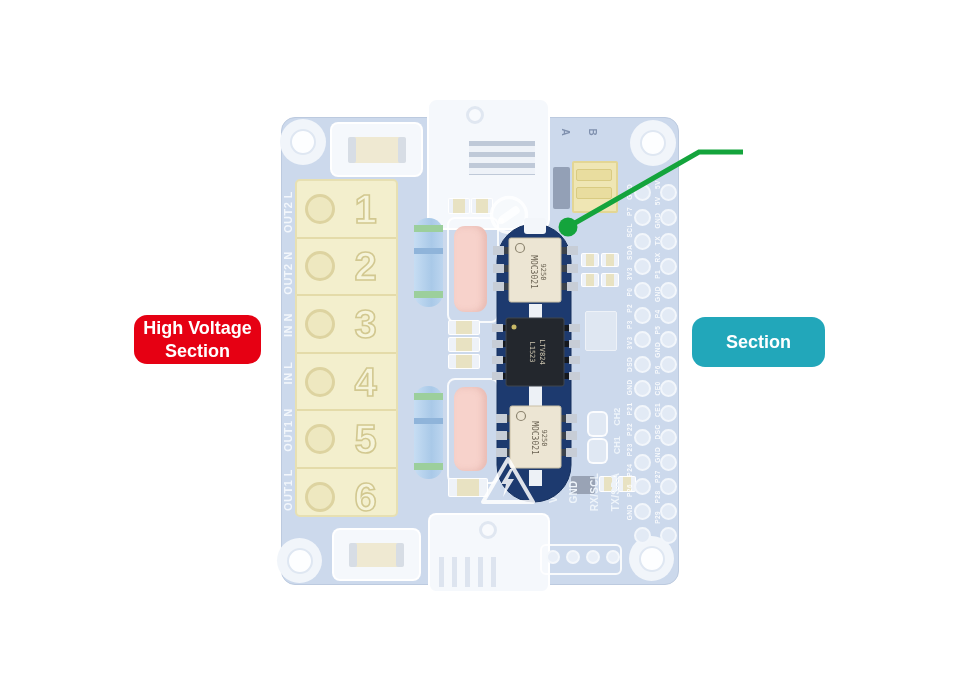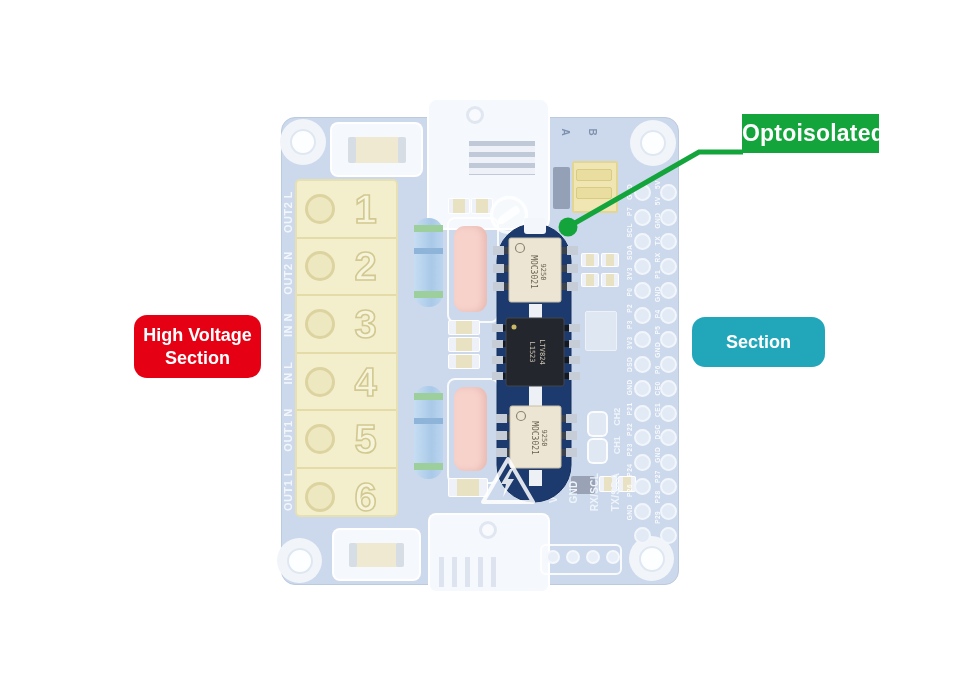--- a/index.html
+++ b/index.html
@@ -4,21 +4,21 @@
 <style>
   html,body{margin:0;padding:0;background:#fff;}
   #canvas{position:relative;width:960px;height:684px;background:#fff;overflow:hidden;
           font-family:"Liberation Sans",sans-serif;}
   .abs{position:absolute;}
   
   .callout{position:absolute;color:#fff;font-weight:bold;text-align:center;
            display:flex;flex-direction:column;justify-content:center;}
   #opto-box{left:742px;top:114px;width:137px;height:39px;background:var(--green);
             font-size:23px;letter-spacing:.2px;}
-  #hv-box{left:134px;top:315px;width:127px;height:63px;background:var(--red);
+  #hv-box{left:134px;top:315px;width:127px;height:49px;background:var(--red);
           border-radius:13px;font-size:18px;line-height:23px;}
   #ll-box{left:692px;top:317px;width:133px;height:50px;background:var(--teal);
           border-radius:13px;font-size:18px;line-height:23px;}
   
   #board{left:281px;top:117px;width:396px;height:466px;background:#ccd9ec;
          border:1px solid #bccadf;border-radius:14px;}
   .hole{position:absolute;border-radius:50%;background:#f1f5fa;
         display:flex;align-items:center;justify-content:center;}
   .hole .in{width:22px;height:22px;border-radius:50%;background:#fdfeff;border:2px solid #dfe7f2;}
   .fuse{position:absolute;background:#f5f8fc;border:2px solid rgba(255,255,255,.95);
@@ -324,23 +324,20 @@
   <svg class="abs" style="left:480px;top:456px;" width="56" height="50" viewBox="0 0 56 50">
     <path d="M28 3 L53 46 L3 46 Z" fill="none" stroke="rgba(255,255,255,0.85)" stroke-width="4" stroke-linejoin="round"></path>
     <polygon points="30,13 21,28 26,28 23,41 34,23 28,23 33,13" fill="rgba(255,255,255,0.85)"></polygon>
   </svg>
 
   <svg id="overlay" class="abs" width="960" height="684" viewBox="0 0 960 684">
     <polyline points="568,227 699,152 743,152" fill="none" stroke="#14A43C" stroke-width="5"></polyline>
     <circle cx="568" cy="227" r="9.5" fill="#14A43C"></circle>
   </svg>
 
-  <div id="opto-box" class="callout">
-    <span>Optoisolated</span>
-  </div>
   <div id="hv-box" class="callout">
     <span>High Voltage</span>
     <span>Section</span>
   </div>
   <div id="ll-box" class="callout">
     <span>Section</span>
   </div>
 
 </div>
 

